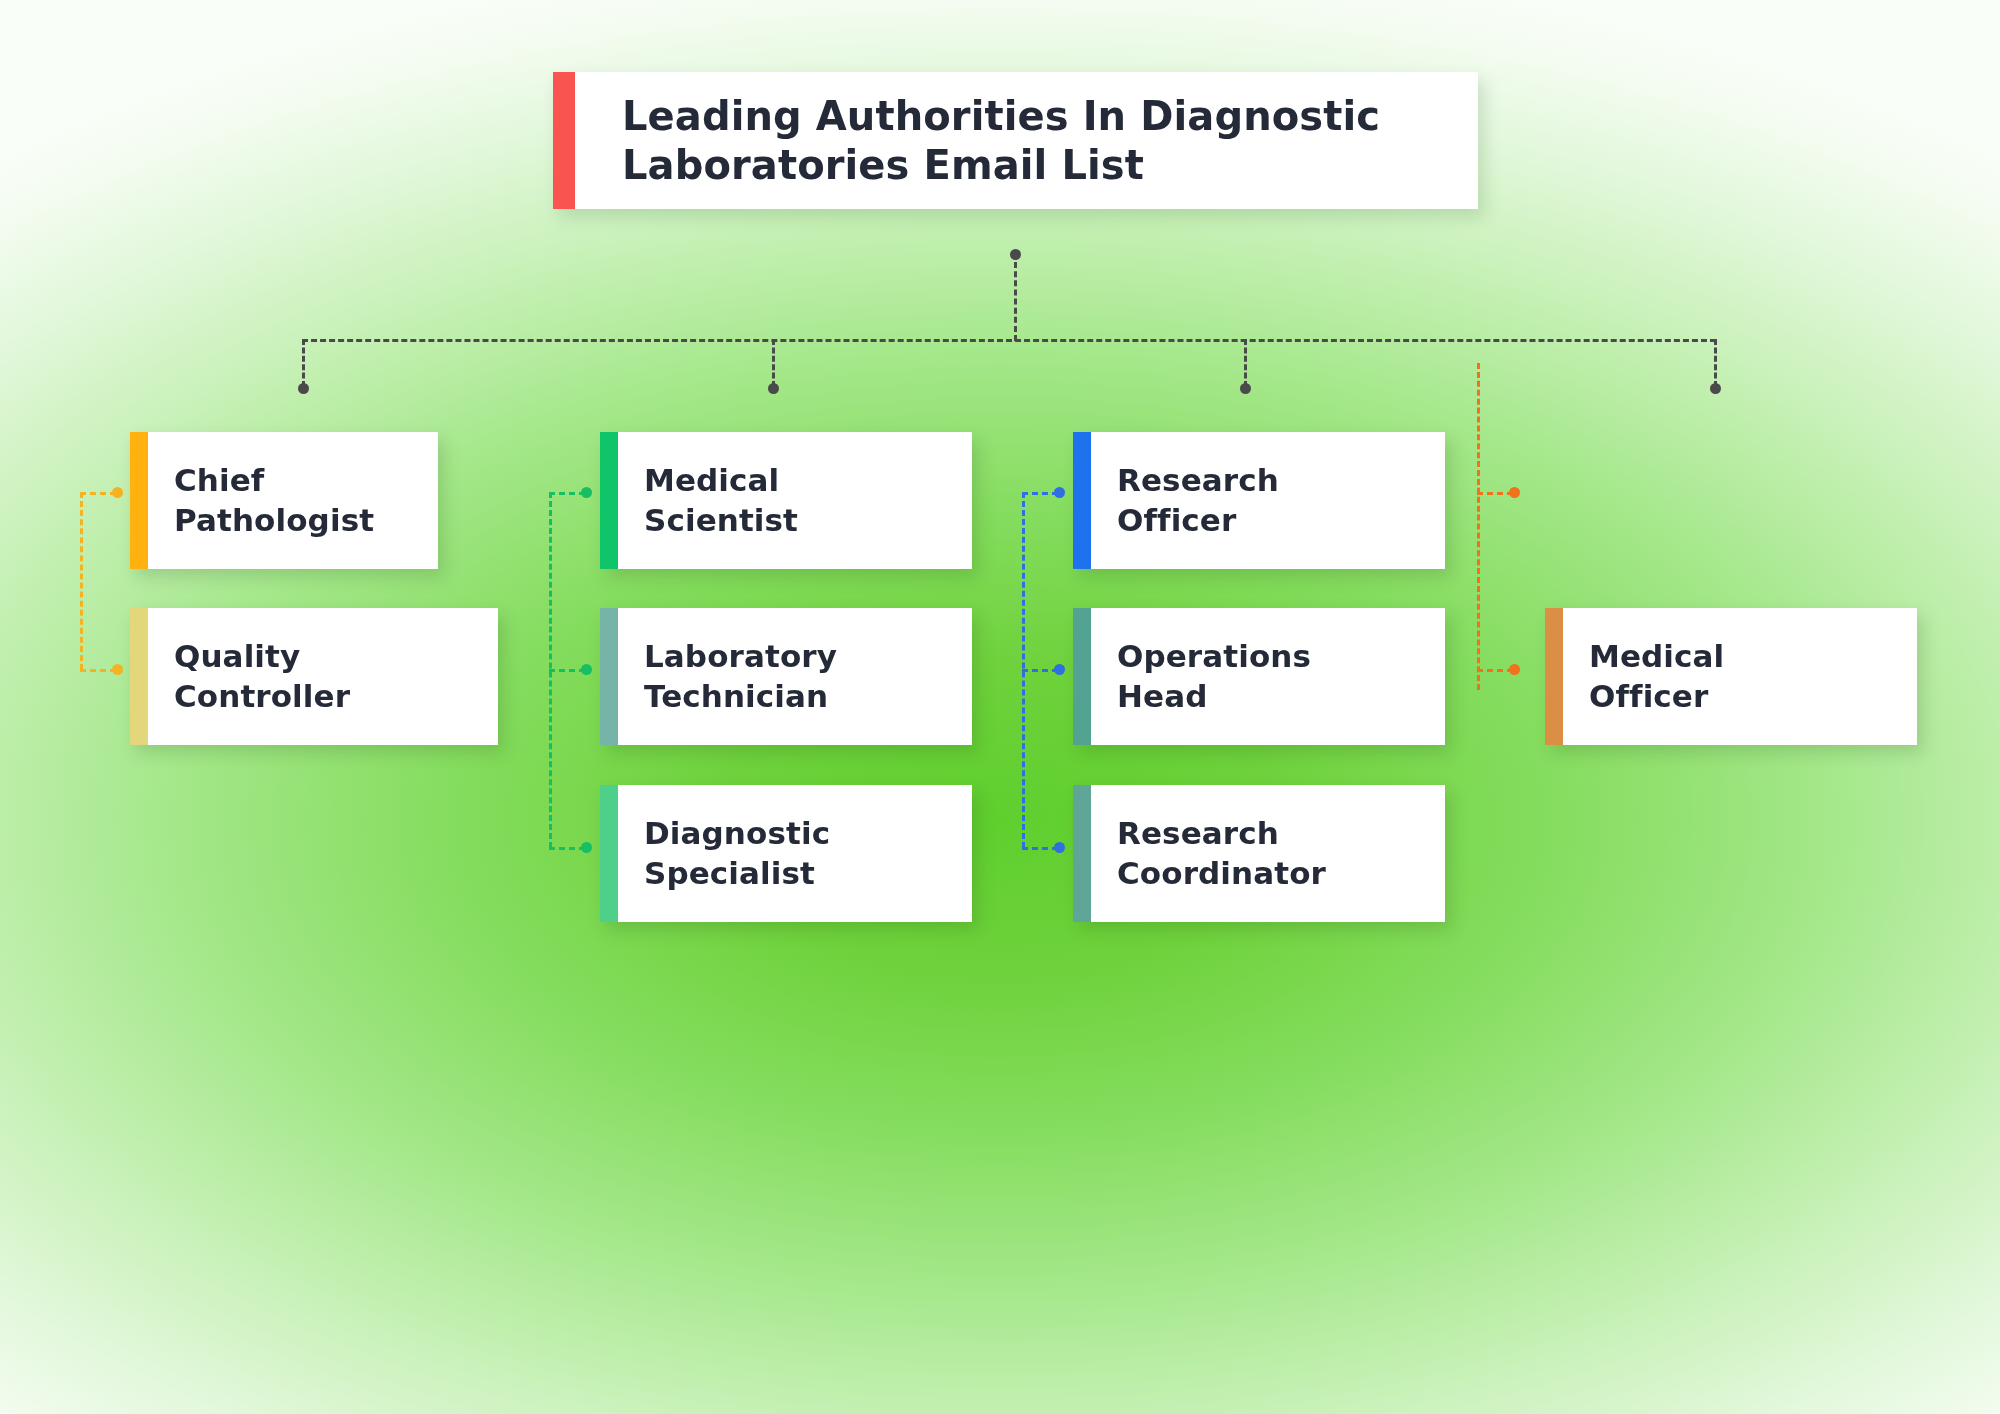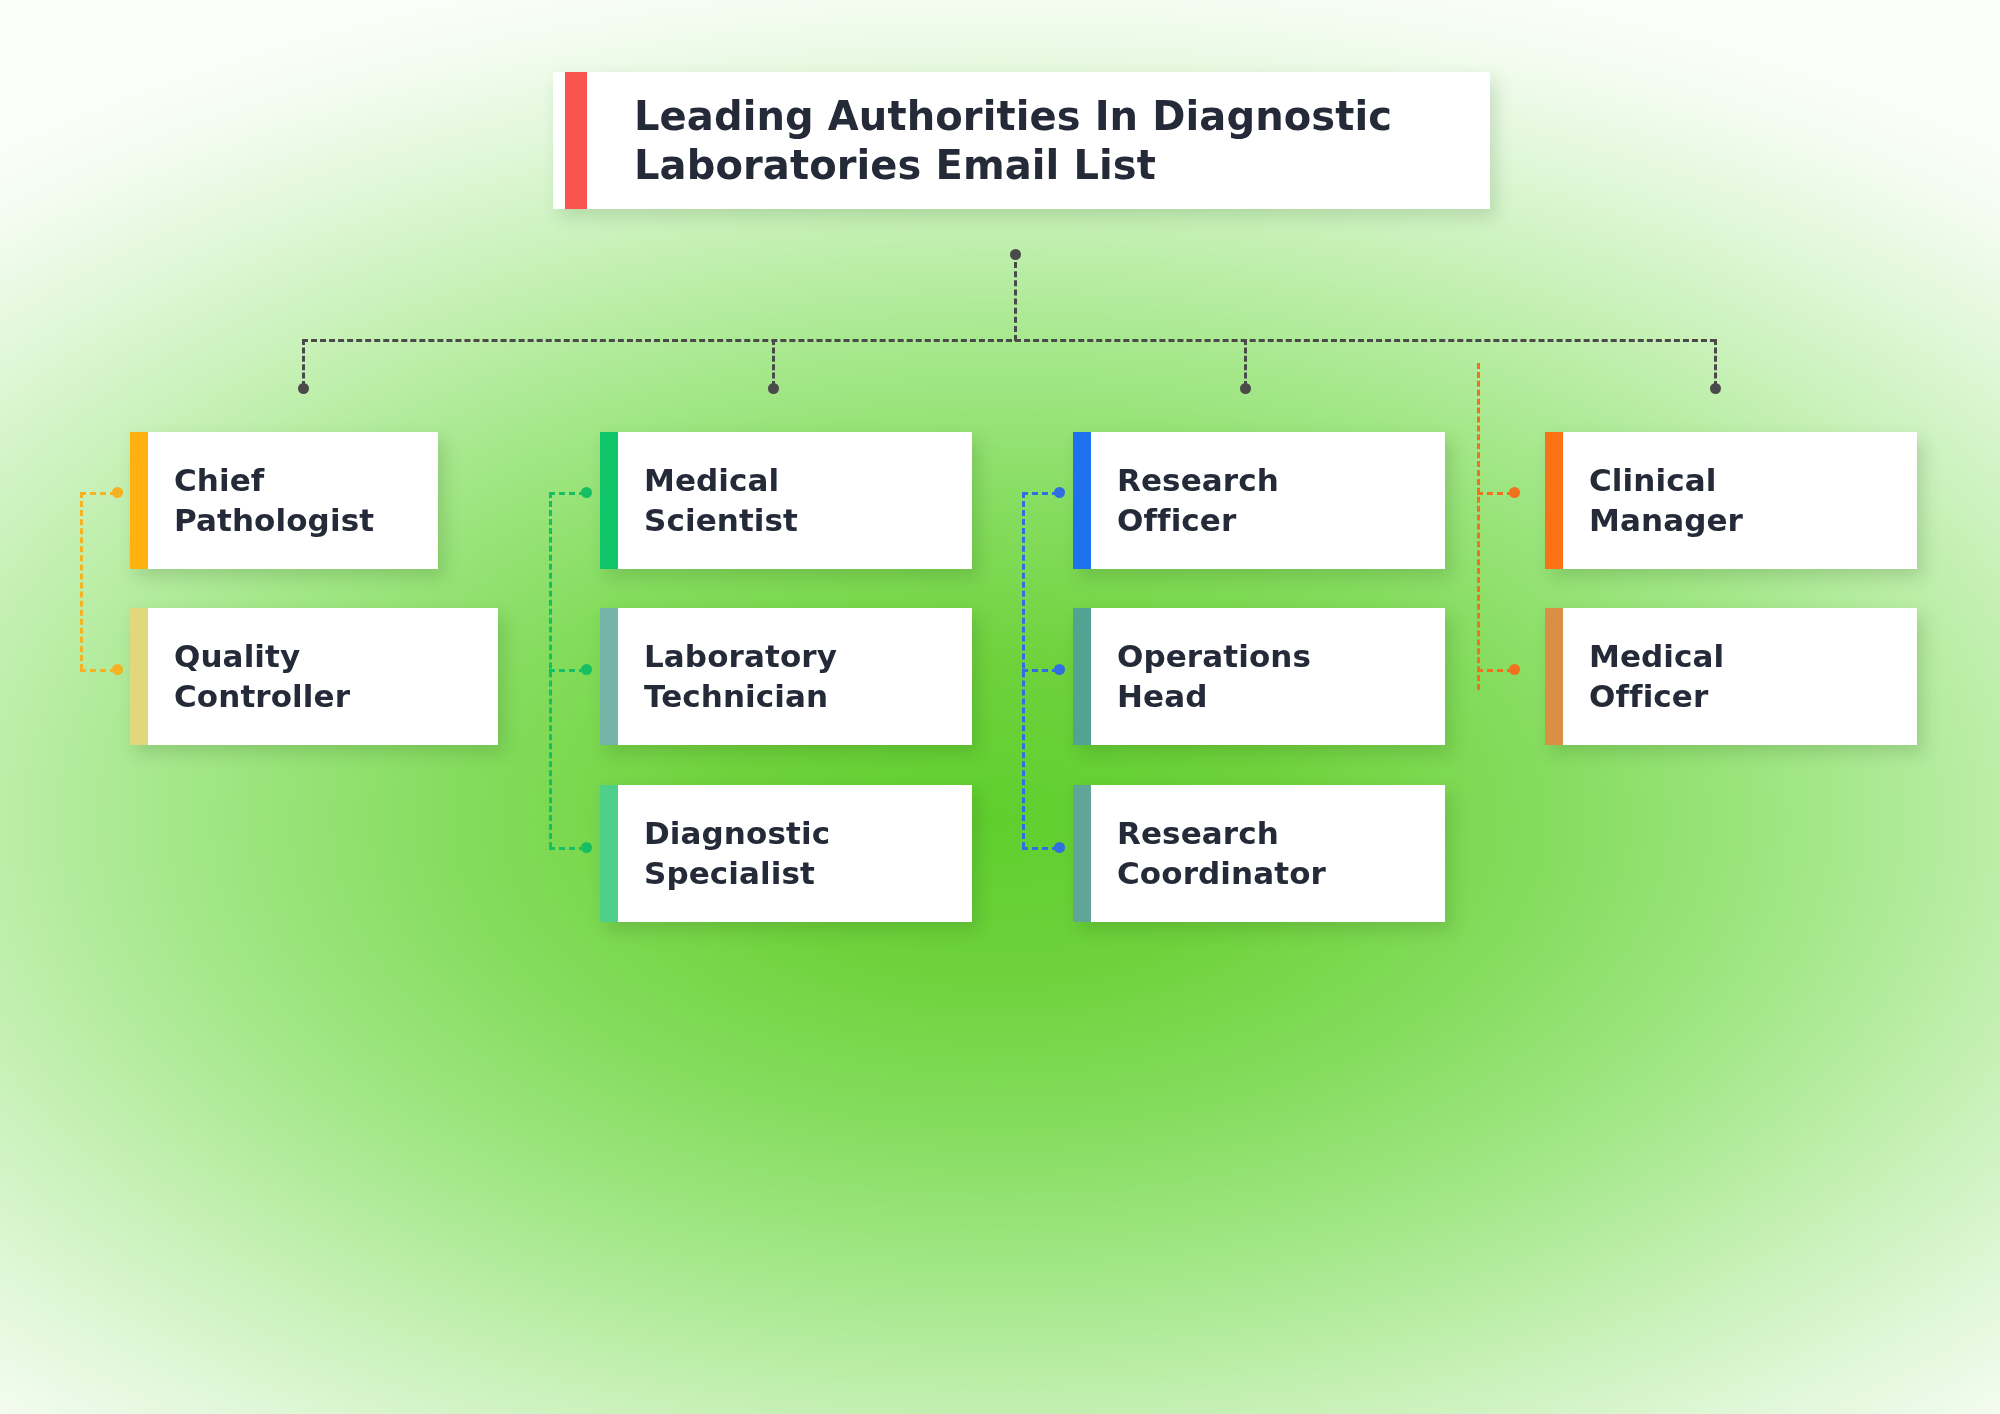--- a/index.html
+++ b/index.html
@@ -34,21 +34,20 @@
   .title-card {
     position: absolute;
     left: 553px;
     top: 72px;
     width: 925px;
     height: 137px;
     background: #FFFFFF;
     box-shadow: 6px 8px 16px rgba(40, 80, 30, 0.16);
     display: flex;
     align-items: stretch;
-    padding-left: 12px;
   }
   .title-bar {
     width: 22px;
     flex: 0 0 22px;
     background: #F9544F;
   }
   .title-text {
     flex: 1 1 auto;
     display: flex;
     align-items: center;
@@ -204,25 +203,20 @@
     <div class="node-label">Operations
 Head</div>
   </div>
 
   <div class="node" style="left:1073px; top:785px; width:372px;">
     <div class="node-bar" style="background:#5FA598;"></div>
     <div class="node-label">Research
 Coordinator</div>
   </div>
 
-  <div class="node" style="left:1545px; top:432px; width:372px;">
-    <div class="node-bar" style="background:#F97316;"></div>
-    <div class="node-label">Clinical
-Manager</div>
-  </div>
 
   <div class="node" style="left:1545px; top:608px; width:372px;">
     <div class="node-bar" style="background:#DB8F45;"></div>
     <div class="node-label">Medical
 Officer</div>
   </div>
 
 </div>
 
 </body></html>

